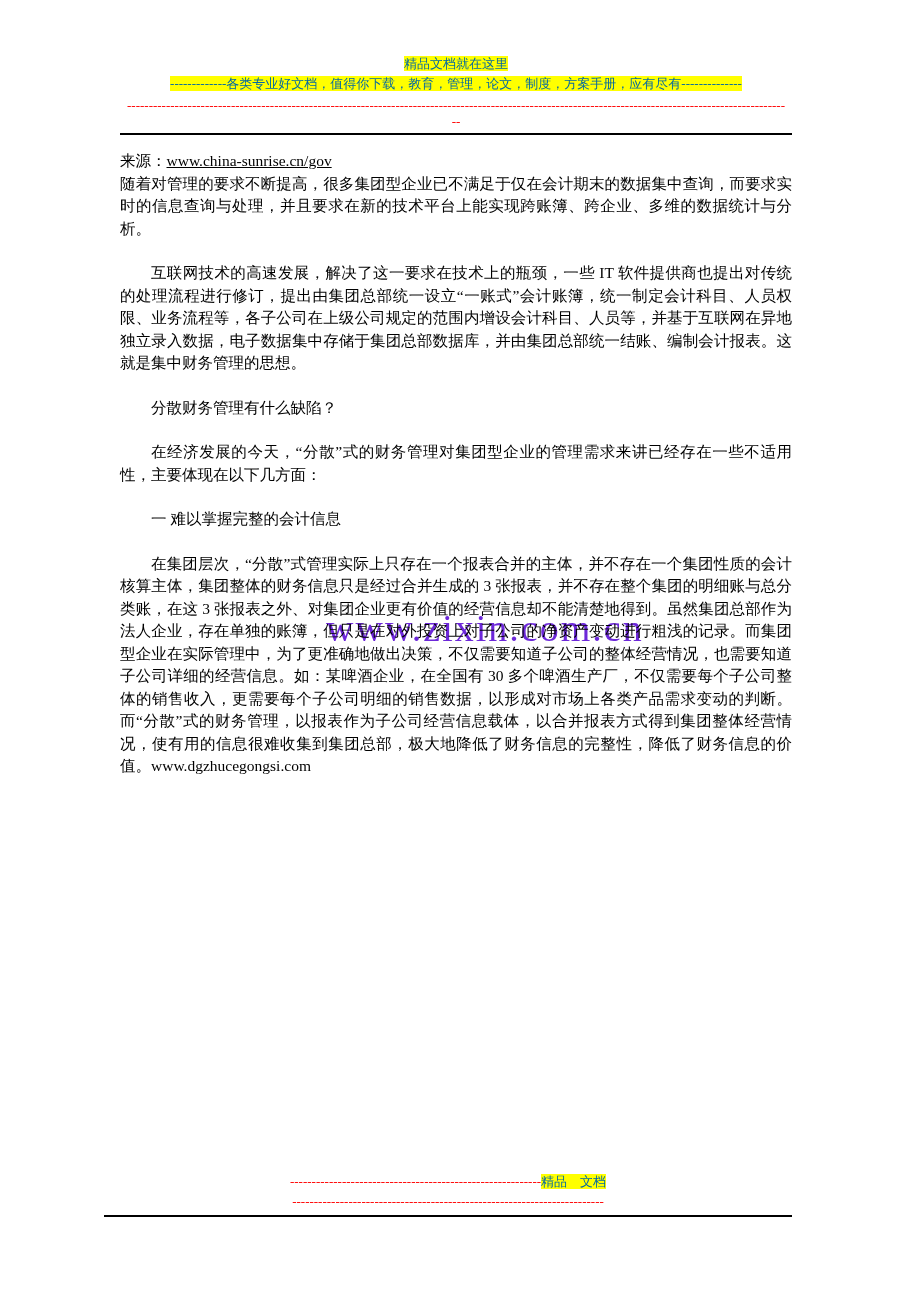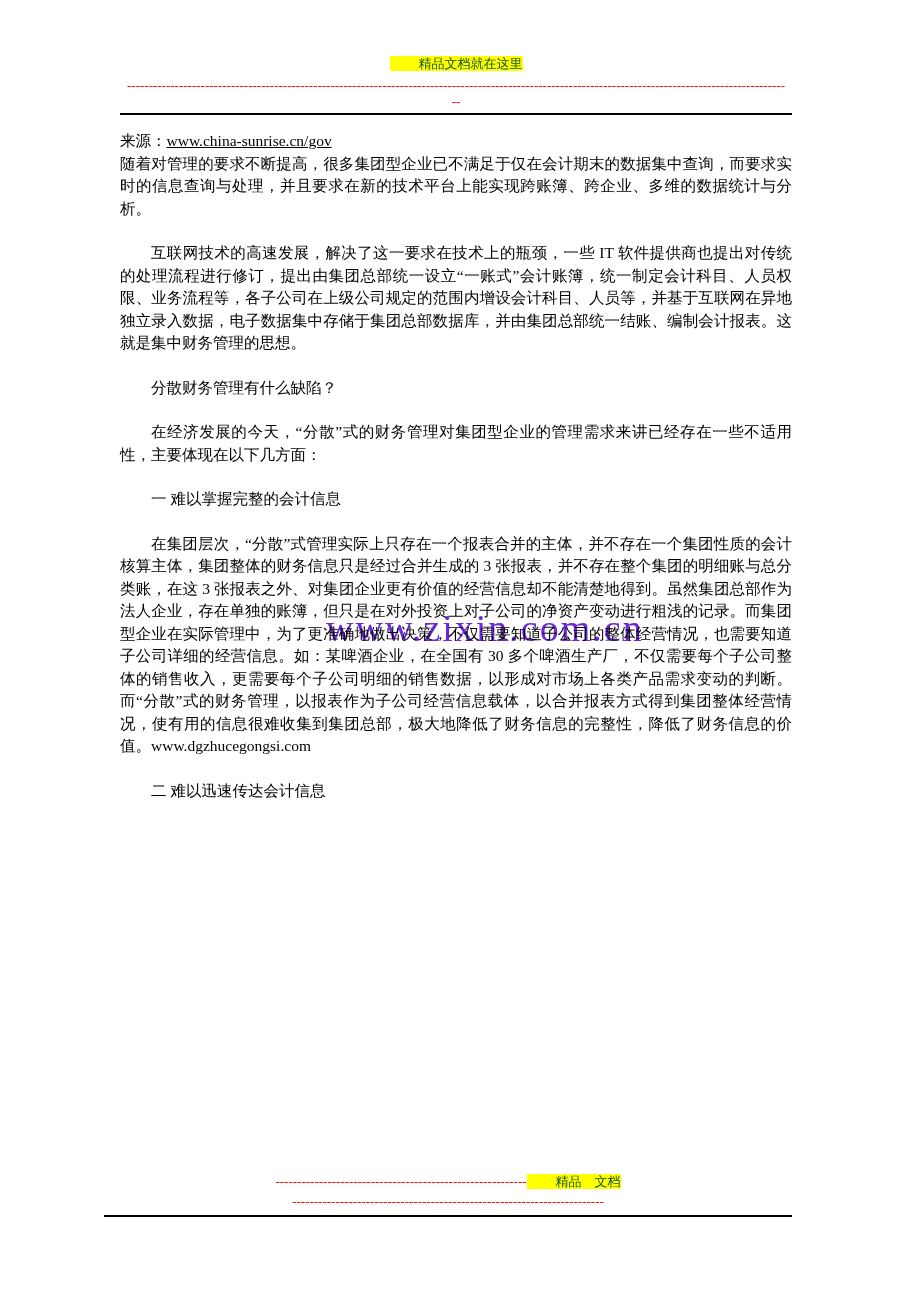--- a/index.html
+++ b/index.html
@@ -14,21 +14,21 @@
   }
   .header {
     position: relative;
     z-index: 2;
     padding: 54px 128px 0 120px;
     text-align: center;
     font-size: 13px;
     line-height: 20px;
   }
   .red { color: #ff0000; }
-  .hl-red { color: #14532d; background: #ffff00; padding-left: 29px; }
+  .hl-red { color: #0369a1; background: #ffff00; }
   .dash-full {
     color: #ff0000;
     white-space: nowrap;
     overflow: hidden;
     line-height: 16px;
     margin-top: 4px;
   }
   .dash-cont { color: #ff0000; line-height: 15px; }
   .rule { border-top: 2px solid #000000; margin-top: 4px; }
   .doc-body {
@@ -68,34 +68,36 @@
 </style>
 </head>
 <body>
 
 <div class="page">
 
   <div class="header">
     <div>
       <span class="hl-red">精品文档就在这里</span>
     </div>
+    <div>
+      <span class="hl-red">-------------各类专业好文档，值得你下载，教育，管理，论文，制度，方案手册，应有尽有--------------</span>
+    </div>
     <div class="dash-full">--------------------------------------------------------------------------------------------------------------------------------------------------------</div>
     <div class="dash-cont">--</div>
     <div class="rule"></div>
   </div>
 
   <div class="doc-body">
     <p class="src"><span>来源：</span><span class="link">www.china-sunrise.cn/gov</span></p>
     <p>随着对管理的要求不断提高，很多集团型企业已不满足于仅在会计期末的数据集中查询，而要求实时的信息查询与处理，并且要求在新的技术平台上能实现跨账簿、跨企业、多维的数据统计与分析。</p>
     <p class="ind">互联网技术的高速发展，解决了这一要求在技术上的瓶颈，一些 IT 软件提供商也提出对传统的处理流程进行修订，提出由集团总部统一设立“一账式”会计账簿，统一制定会计科目、人员权限、业务流程等，各子公司在上级公司规定的范围内增设会计科目、人员等，并基于互联网在异地独立录入数据，电子数据集中存储于集团总部数据库，并由集团总部统一结账、编制会计报表。这就是集中财务管理的思想。</p>
     <p class="ind">分散财务管理有什么缺陷？</p>
     <p class="ind">在经济发展的今天，“分散”式的财务管理对集团型企业的管理需求来讲已经存在一些不适用性，主要体现在以下几方面：</p>
     <p class="ind">一 难以掌握完整的会计信息</p>
     <p class="ind">在集团层次，“分散”式管理实际上只存在一个报表合并的主体，并不存在一个集团性质的会计核算主体，集团整体的财务信息只是经过合并生成的 3 张报表，并不存在整个集团的明细账与总分类账，在这 3 张报表之外、对集团企业更有价值的经营信息却不能清楚地得到。虽然集团总部作为法人企业，存在单独的账簿，但只是在对外投资上对子公司的净资产变动进行粗浅的记录。而集团型企业在实际管理中，为了更准确地做出决策，不仅需要知道子公司的整体经营情况，也需要知道子公司详细的经营信息。如：某啤酒企业，在全国有 30 多个啤酒生产厂，不仅需要每个子公司整体的销售收入，更需要每个子公司明细的销售数据，以形成对市场上各类产品需求变动的判断。而“分散”式的财务管理，以报表作为子公司经营信息载体，以合并报表方式得到集团整体经营情况，使有用的信息很难收集到集团总部，极大地降低了财务信息的完整性，降低了财务信息的价值。www.dgzhucegongsi.com</p>
-    <p class="ind">二 难以迅速传达会计信息</p>
   </div>
 
   <div class="watermark">www.zixin.com.cn</div>
 
   <div class="footer">
     <div>
       <span class="red">----------------------------------------------------------</span><span class="hl-red">精品　文档</span>
     </div>
     <div class="red">------------------------------------------------------------------------</div>
     <div class="rule"></div>

